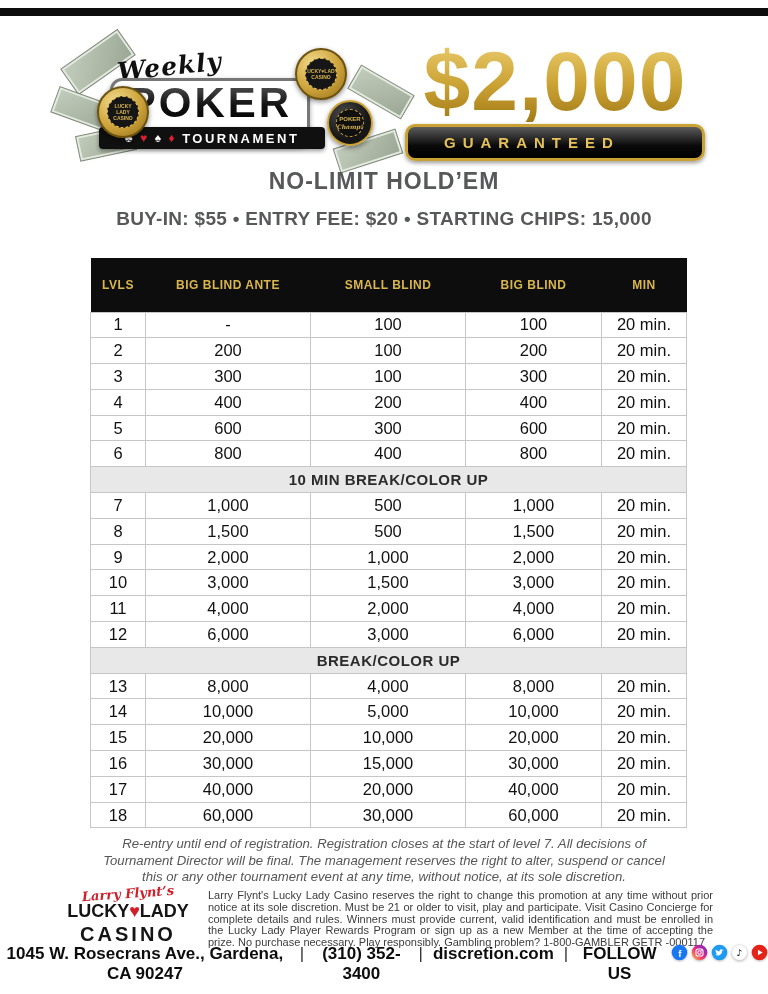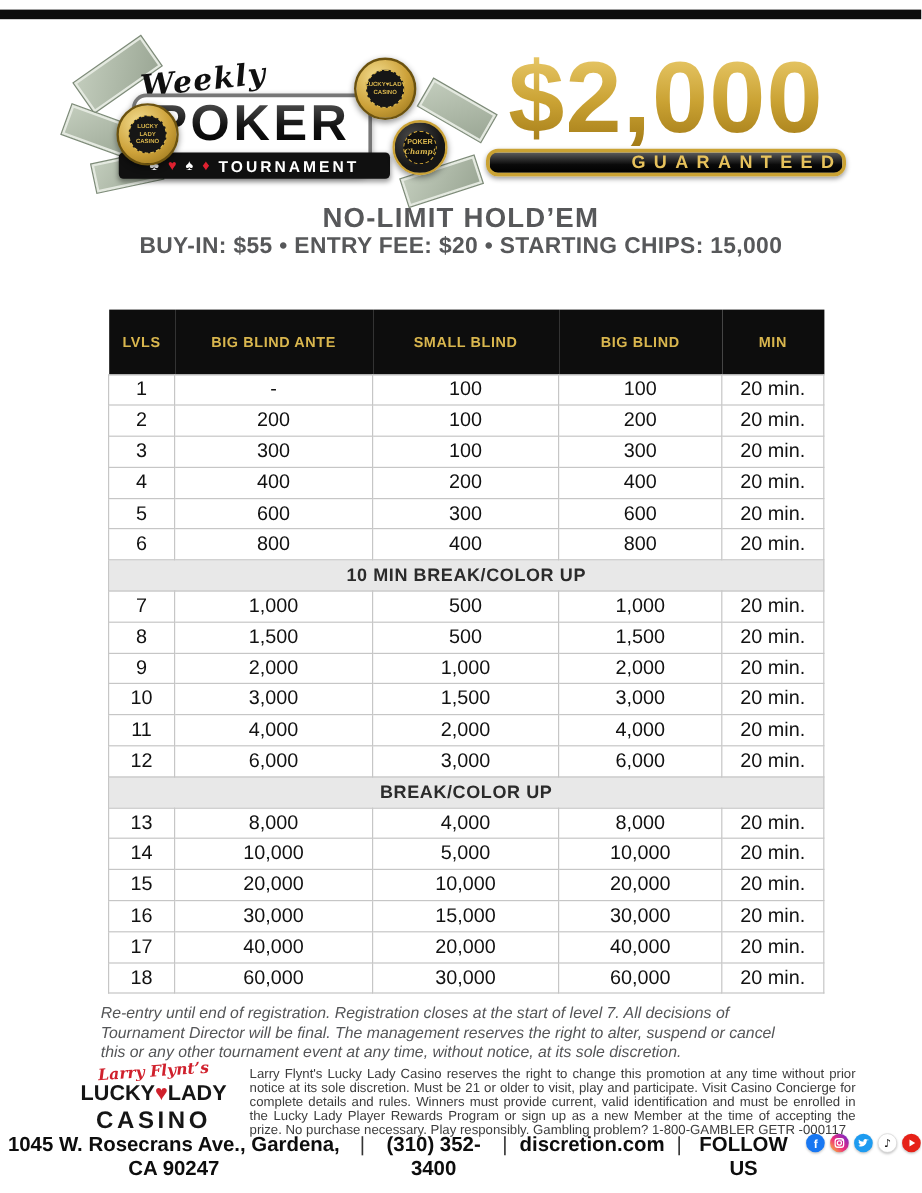--- a/index.html
+++ b/index.html
@@ -32,38 +32,38 @@
   .chip.c-left { left:42px; top:48px; width:52px; height:52px; }
   .chip.c-left .inner { font-size:5px; line-height:6px; }
   .chip.c-top { left:240px; top:10px; width:52px; height:52px; }
   .chip.c-top .inner { font-size:5px; line-height:6px; }
   .chip.c-champ { left:272px; top:62px; width:46px; height:46px; background:radial-gradient(circle at 35% 30%, #4a4a4a, #161616 60%); border-color:#caa135; }
   .chip.c-champ .inner { border-color:#caa135; background:#101010; font-size:6px; line-height:7px; }
   .chip .inner .script { font-family:"DejaVu Serif", serif; font-style:italic; }
 
   .prize-block { position:absolute; right:53px; top:10px; width:320px; height:125px; text-align:center; }
   .prize-amount { font-weight:800; font-size:84px; line-height:82px; letter-spacing:1px; background:linear-gradient(180deg,#eccd6f 0%,#caa233 55%,#a37b17 100%); -webkit-background-clip:text; background-clip:text; color:transparent; }
-  .guaranteed-pill { margin:2px auto 0; width:300px; height:23px; background:linear-gradient(180deg,#5c5c5c 0%,#0a0a0a 60%,#000 100%); border:3px solid #caa233; border-radius:10px; display:flex; align-items:center; justify-content:flex-end; box-shadow:0 2px 4px rgba(0,0,0,.4);padding-left:29px; }
+  .guaranteed-pill { margin:2px auto 0; width:300px; height:37px; background:linear-gradient(180deg,#5c5c5c 0%,#0a0a0a 60%,#000 100%); border:3px solid #caa233; border-radius:10px; display:flex; align-items:center; justify-content:flex-start; box-shadow:0 2px 4px rgba(0,0,0,.4);padding-left:29px; }
   .guaranteed-pill span { color:#e7c25c; font-weight:700; font-size:15px; letter-spacing:7px; text-indent:7px; }
 
   
   .event-info { position:absolute; left:0; top:168px; width:768px; text-align:center; color:#57585a; }
   .event-game { font-weight:700; font-size:23px; letter-spacing:1px; }
   .event-schedule { font-weight:800; font-size:36px; letter-spacing:1px; margin-top:1px; }
-  .event-details { font-weight:700; font-size:19px; margin-top:0; letter-spacing:.3px; }
+  .event-details { font-weight:700; font-size:19px; margin-top:13px; letter-spacing:.3px; }
 
   
   .blinds-wrap { position:absolute; left:90px; top:258px; width:596px; }
   table.blinds { border-collapse:collapse; width:596px; table-layout:fixed; }
   table.blinds th { background:#0d0d0d; color:#d9b64e; font-weight:700; font-size:12px; height:54px; letter-spacing:.5px; border:0; }
   table.blinds td { border:1px solid #c6c6c6; text-align:center; font-size:16.5px; color:#111; height:25.8px; padding:0; }
   table.blinds tr.break-row td { background:#e8e8e8; font-weight:700; font-size:15px; color:#2b2b2b; letter-spacing:.5px; }
 
   
-  .disclaimer { position:absolute; left:84px; top:836px; width:600px; text-align:left; font-style:italic; font-size:13.2px; line-height:16.5px; color:#555658; white-space:pre-line; }
+  .disclaimer { position:absolute; left:84px; top:836px; width:600px; text-align:center; font-style:italic; font-size:13.2px; line-height:16.5px; color:#555658; white-space:pre-line; }
 
   
   .bottom { position:absolute; left:58px; top:886px; width:655px; display:flex; }
   .casino-logo { width:140px; text-align:center; flex:none; }
   .larry { font-family:"DejaVu Serif", serif; font-style:italic; font-weight:bold; color:#d0202c; font-size:13px; transform:rotate(-4deg); }
   .luckylady { font-weight:800; color:#151515; font-size:18px; letter-spacing:0; line-height:20px; }
   .luckylady .heart { color:#d0202c; }
   .casino-word { font-weight:800; color:#151515; font-size:20px; letter-spacing:3px; line-height:26px; }
   .legal { margin-left:10px; font-size:11px; line-height:11.8px; color:#3c3c3c; text-align:justify; padding-top:4px; }
 

